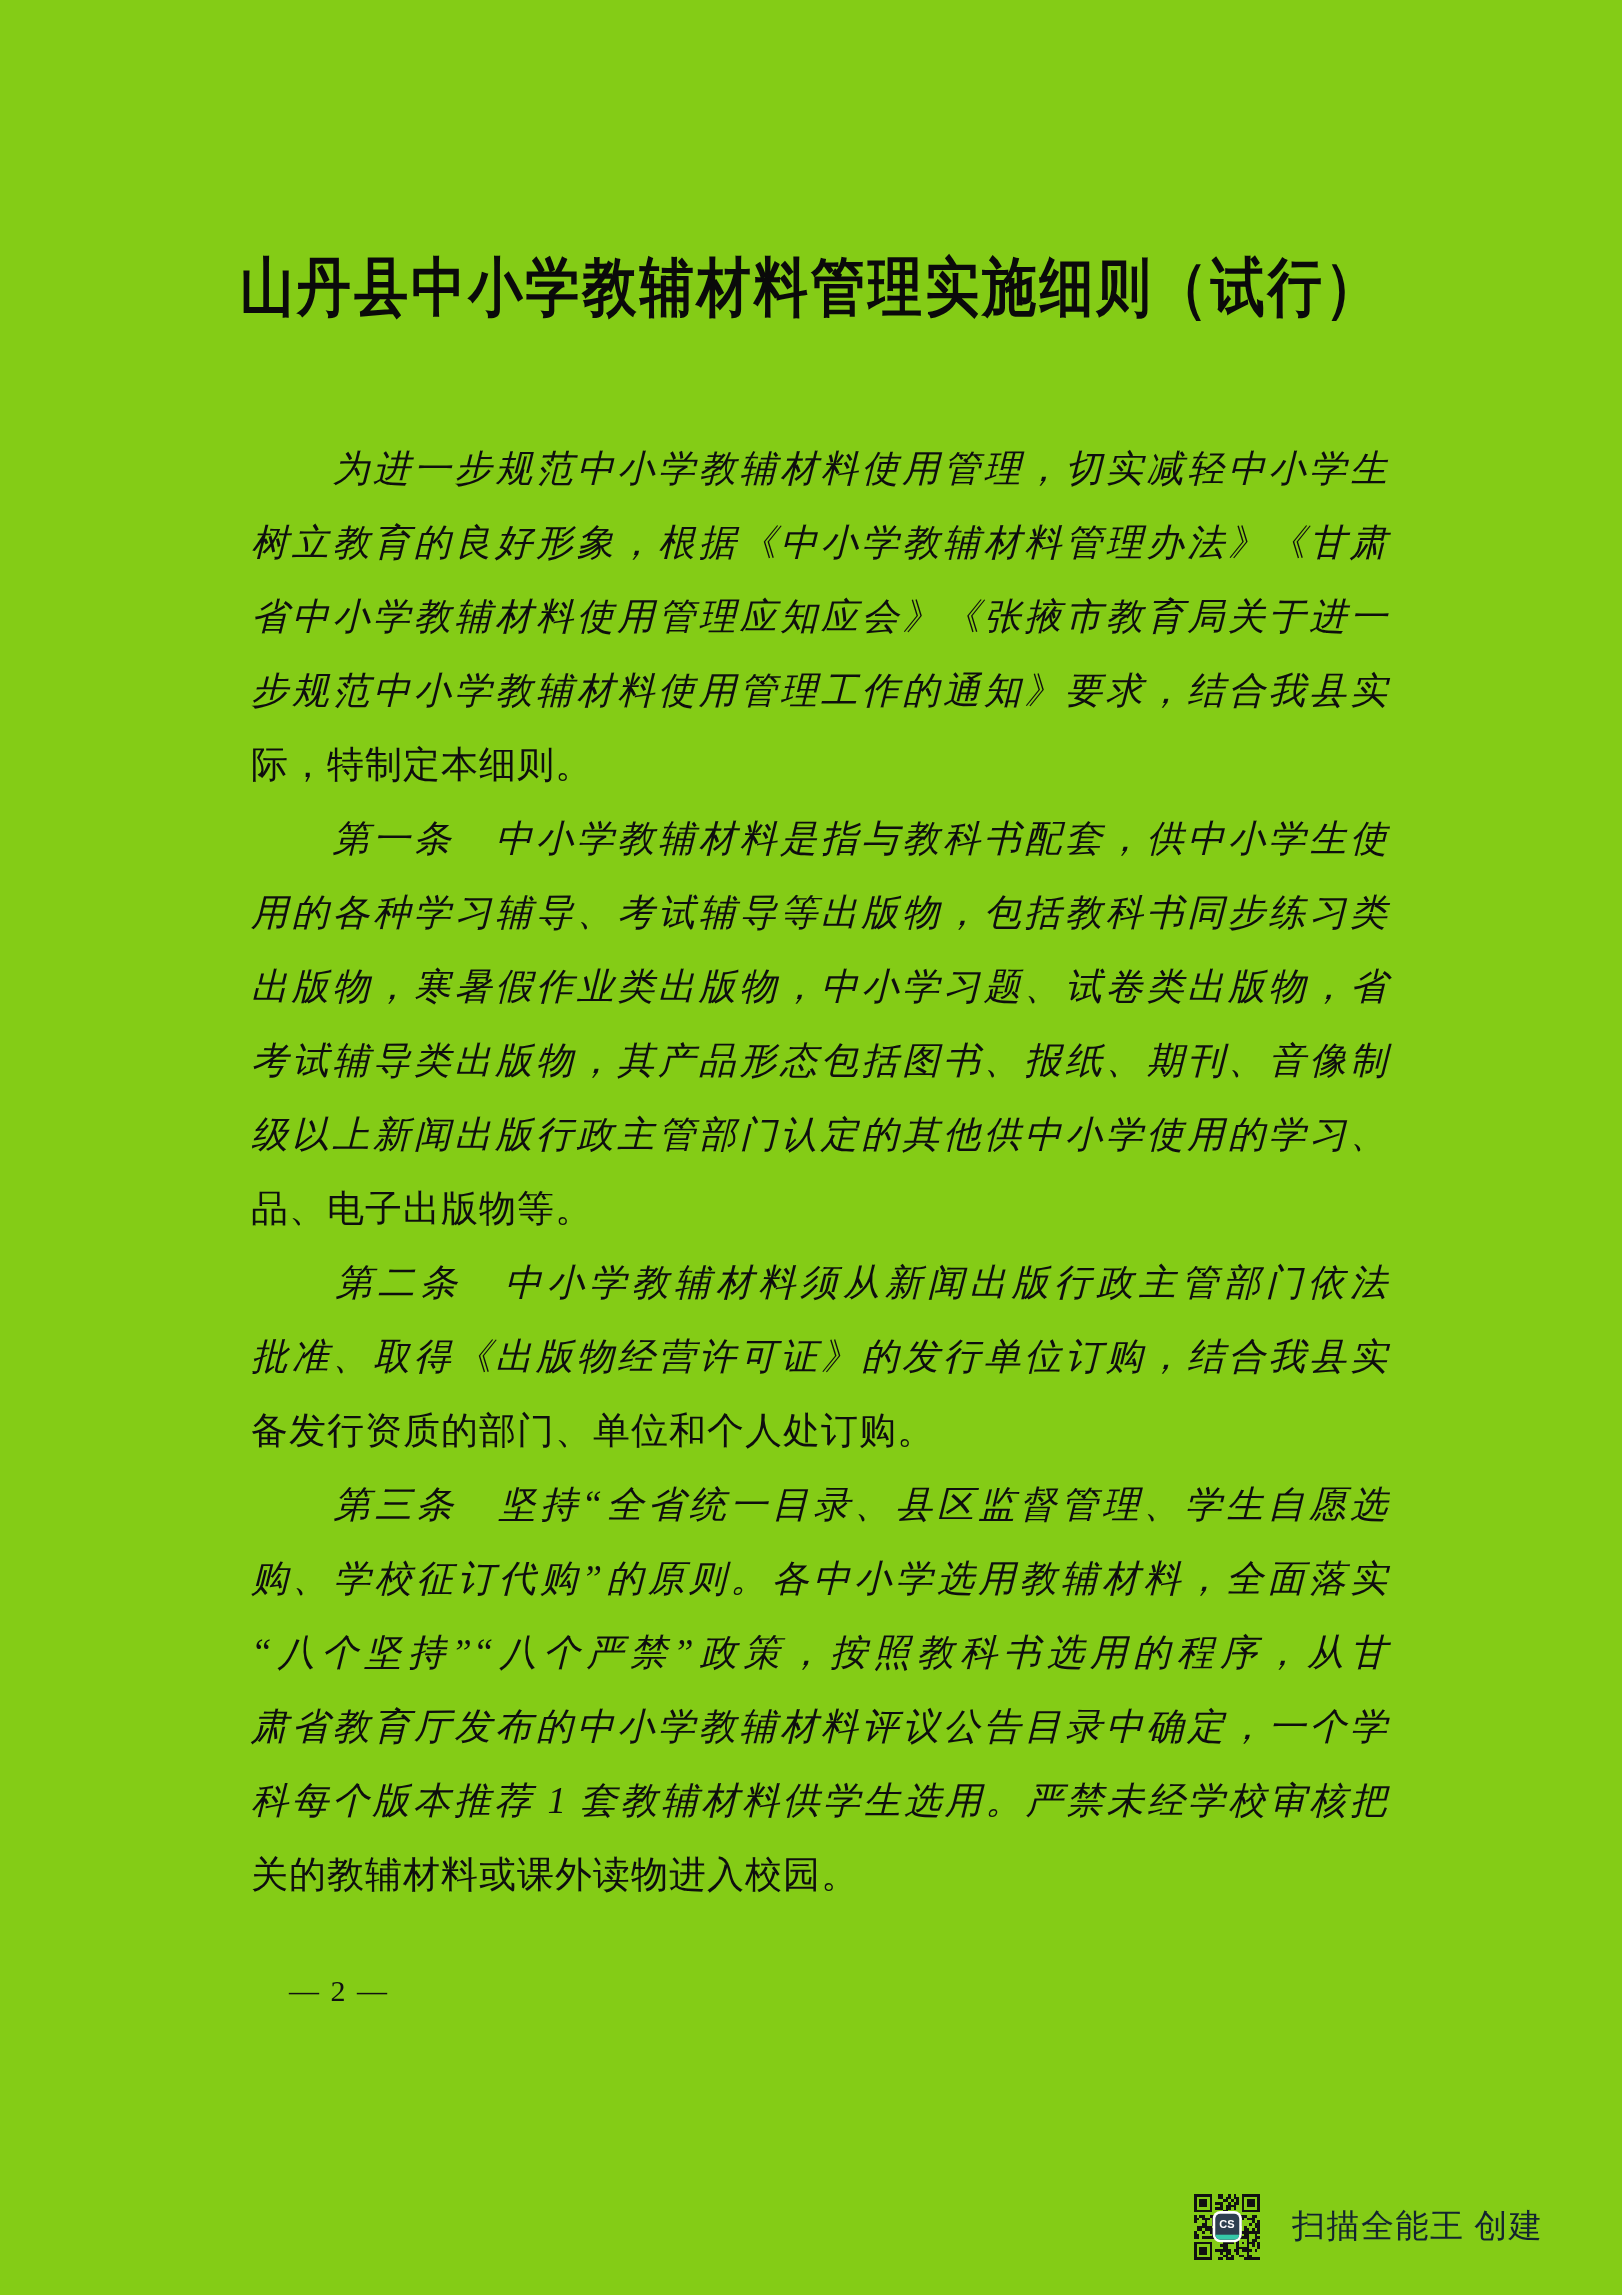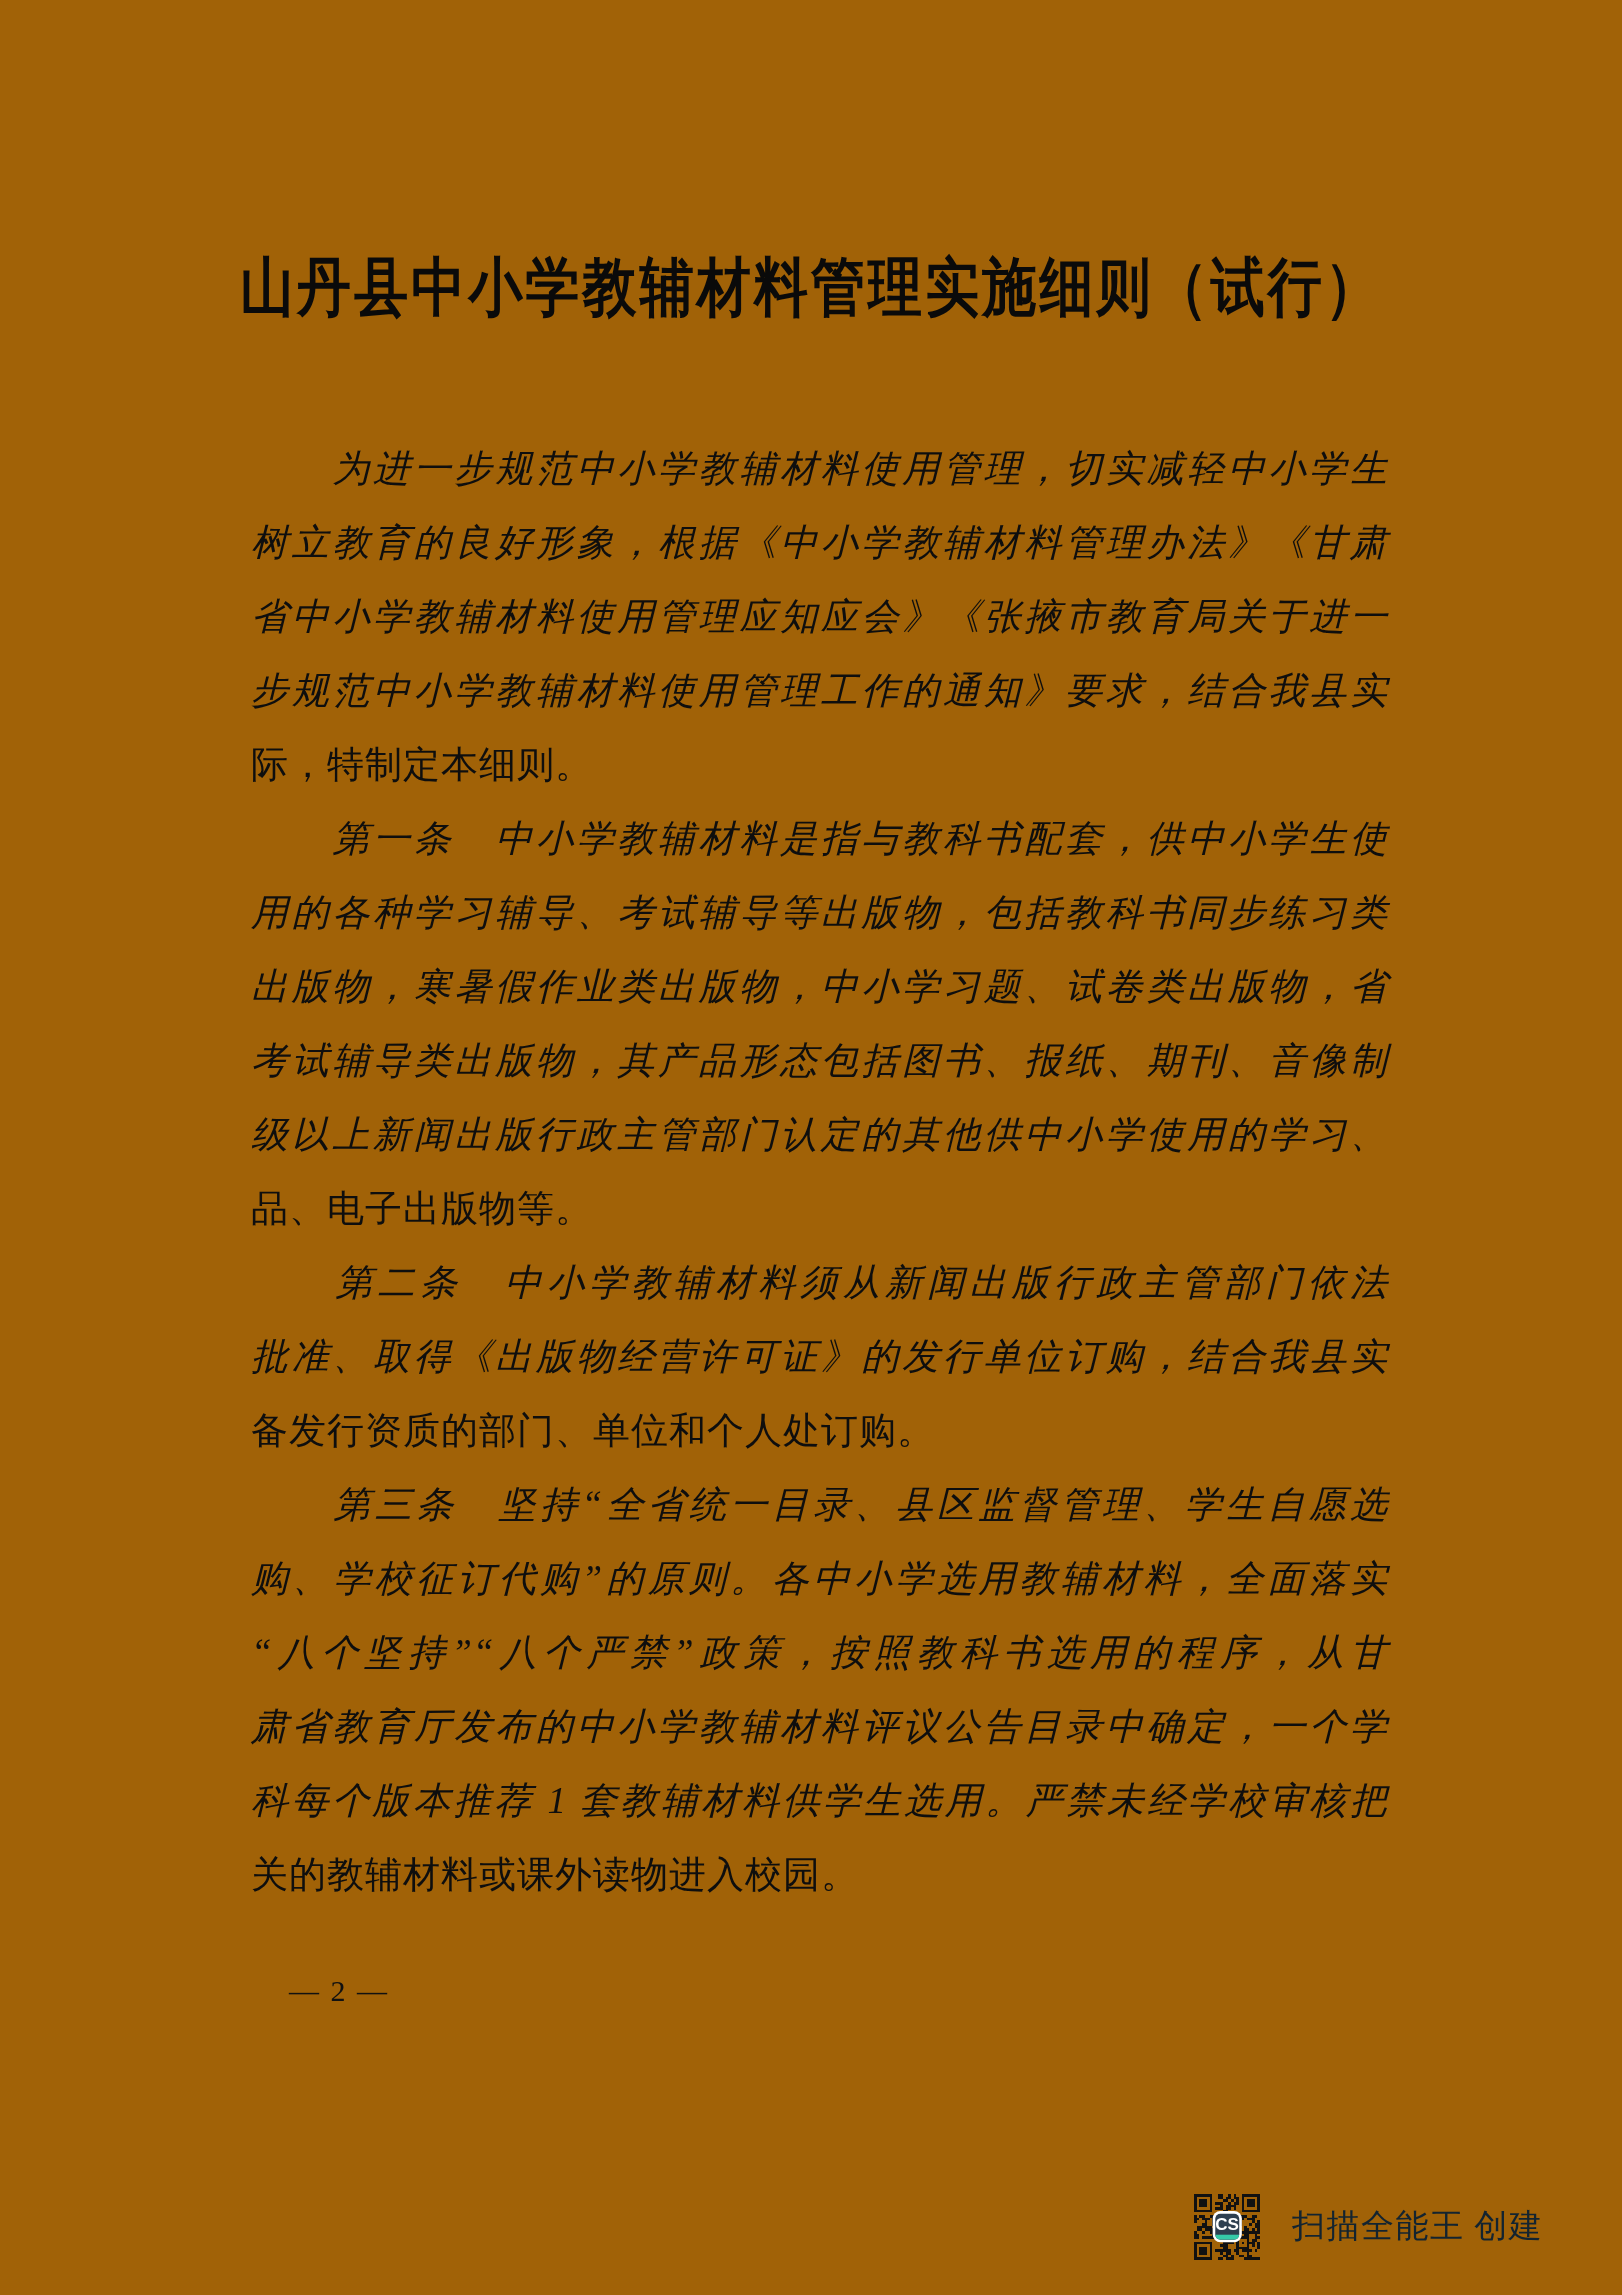--- a/index.html
+++ b/index.html
@@ -1,21 +1,21 @@
 <!DOCTYPE html>
 <html style="font-size:8.2px"><head>
 <meta charset="utf-8">
 <style>
   * { box-sizing: border-box; margin: 0; padding: 0; }
   html, body { background: #ffffff; }
   .page {
     position: relative;
     width: 1622px;
     height: 2295px;
-    background: #a16207;
+    background: #84cc16;
     overflow: hidden;
     font-family: "Liberation Serif", serif;
     color: #0e0e0e;
   }
   .title {
     position: absolute;
     left: 0; right: 0;
     top: 255px;
     text-align: center;
     font-size: 54px;
@@ -82,21 +82,21 @@
     box-shadow: 0 0 0 2.6px #ffffff;
     overflow: hidden;
     display: flex;
     align-items: center;
     justify-content: center;
   }
   .cs-logo .cs-text {
     color: #ffffff;
     font-family: "Liberation Sans", sans-serif;
     font-weight: bold;
-    font-size: 17px;
+    font-size: 11px;
     line-height: 1;
     margin-bottom: 4.1px;
   }
   .cs-logo .cs-teal {
     position: absolute;
     left: 0; right: 0; bottom: 0;
     height: 5.1px;
     background: #35c9a8;
   }
   .credit {

